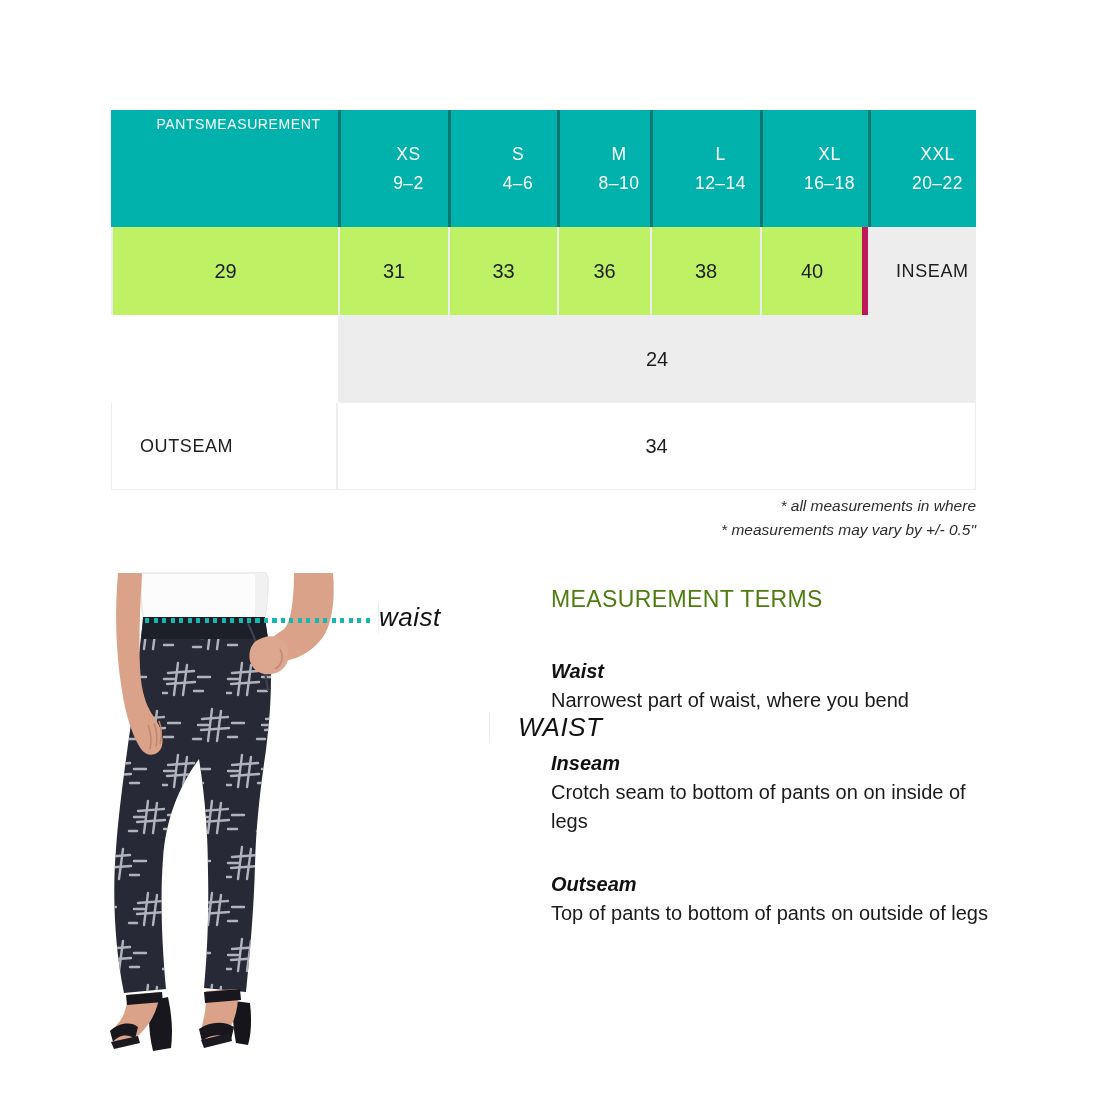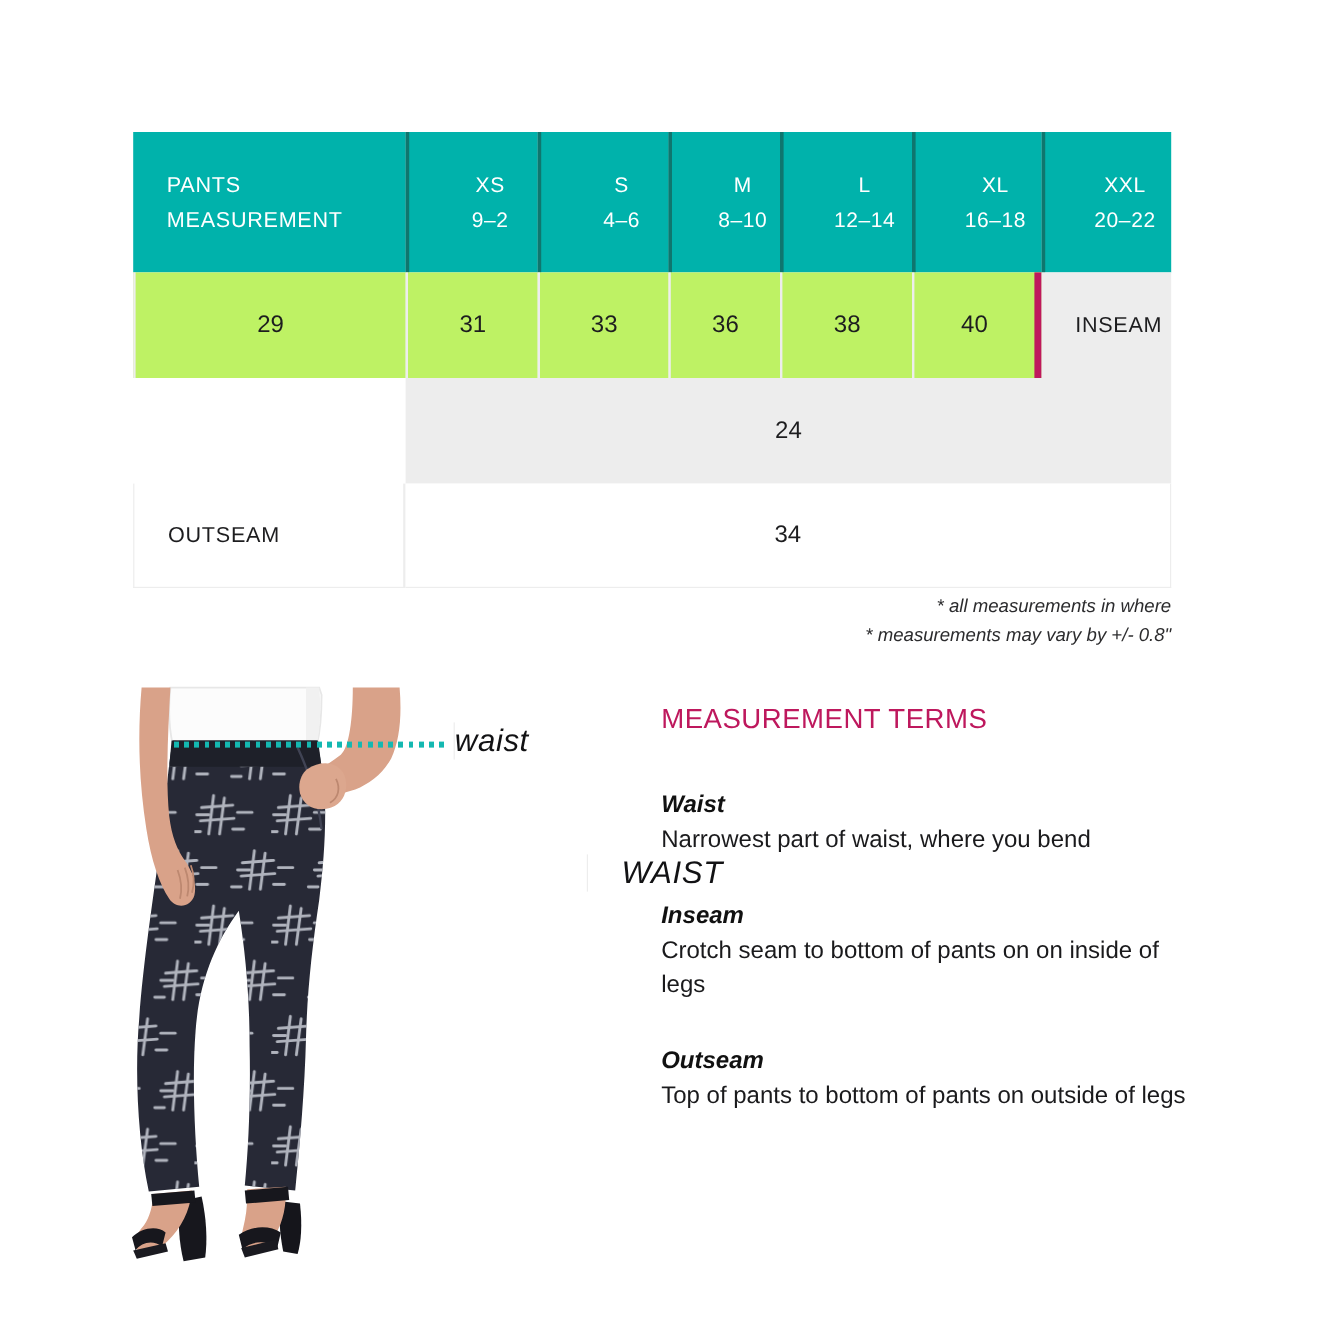--- a/index.html
+++ b/index.html
@@ -10,23 +10,23 @@
   
   .chart-table {
     position:absolute; left:111px; top:110px; width:865px;
     display:grid;
     grid-template-columns:227px 110px 109px 93px 110px 108px 108px;
     grid-template-rows:117px 88px 88px 87px;
   }
   .cell { display:flex; align-items:center; justify-content:center; }
   .hdr-corner {
     background:#00b2ab; color:#fff; justify-content:flex-start;
-    padding-left:28px; flex-direction:column; align-items:flex-start;
+    padding-left:28px; flex-direction:row; align-items:flex-start;
     display:flex; justify-content:center;
-    font-size:18px; line-height:29px; letter-spacing:0.6px;
+    font-size:14px; line-height:29px; letter-spacing:0.6px;
   }
   .hdr-size {
     background:#00b2ab; color:#fff; flex-direction:column;
     font-size:17.5px; line-height:29px; letter-spacing:0.5px;
     border-left:3px solid #0f766e;
     padding-left:28px;
   }
   .row-label {
     justify-content:flex-start; padding-left:28px;
     font-size:18px; letter-spacing:0.6px; background:#fff;
@@ -42,21 +42,21 @@
 
   
   .footnotes {
     position:absolute; left:476px; top:494px; width:500px;
     text-align:right; font-style:italic; font-size:15.5px;
     line-height:24px; color:#2c2c2e;
   }
 
   
   .terms { position:absolute; left:551px; top:586px; width:452px; }
-  .terms-title { color:#be185d; font-size:23px; letter-spacing:0.4px; font-weight:400; margin-bottom:43px; }
+  .terms-title { color:#4d7c0f; font-size:23px; letter-spacing:0.4px; font-weight:400; margin-bottom:43px; }
   .term-item { margin-bottom:33px; }
   .term-name { font-size:20px; font-weight:bold; font-style:italic; line-height:30px; color:#111; }
   .term-def  { font-size:20px; line-height:29px; color:#1a1a1c; }
 
   
   .figure-wrap { position:absolute; left:98px; top:565px; width:250px; height:520px; }
   .waist-line {
     position:absolute; left:145px; top:618px; width:228px; height:5px;
     background:repeating-linear-gradient(90deg,#14b8b1 0 4px, transparent 4px 8.5px);
   }
@@ -111,21 +111,21 @@
 
     <div class="cell row-label shaded">INSEAM</div>
     <div class="cell merged shaded">24</div>
 
     <div class="cell row-label outseam-label">OUTSEAM</div>
     <div class="cell merged outseam">34</div>
   </div>
 
   <div class="footnotes">
     <div>* all measurements in where</div>
-    <div>* measurements may vary by +/- 0.8"</div>
+    <div>* measurements may vary by +/- 0.5"</div>
   </div>
 
   <div class="figure-wrap">
     <svg width="250" height="520" viewBox="0 0 250 520">
       <defs>
         <g id="m" fill="none" stroke="#c8ccd5" stroke-width="2.4" stroke-linecap="round" opacity="0.85">
           <path d="M-16,0 h10"></path>
             <path d="M18,-2 h12"></path>
           <path d="M-2,-16 l-4,32"></path>
             <path d="M7,-14 l-4,30"></path>

